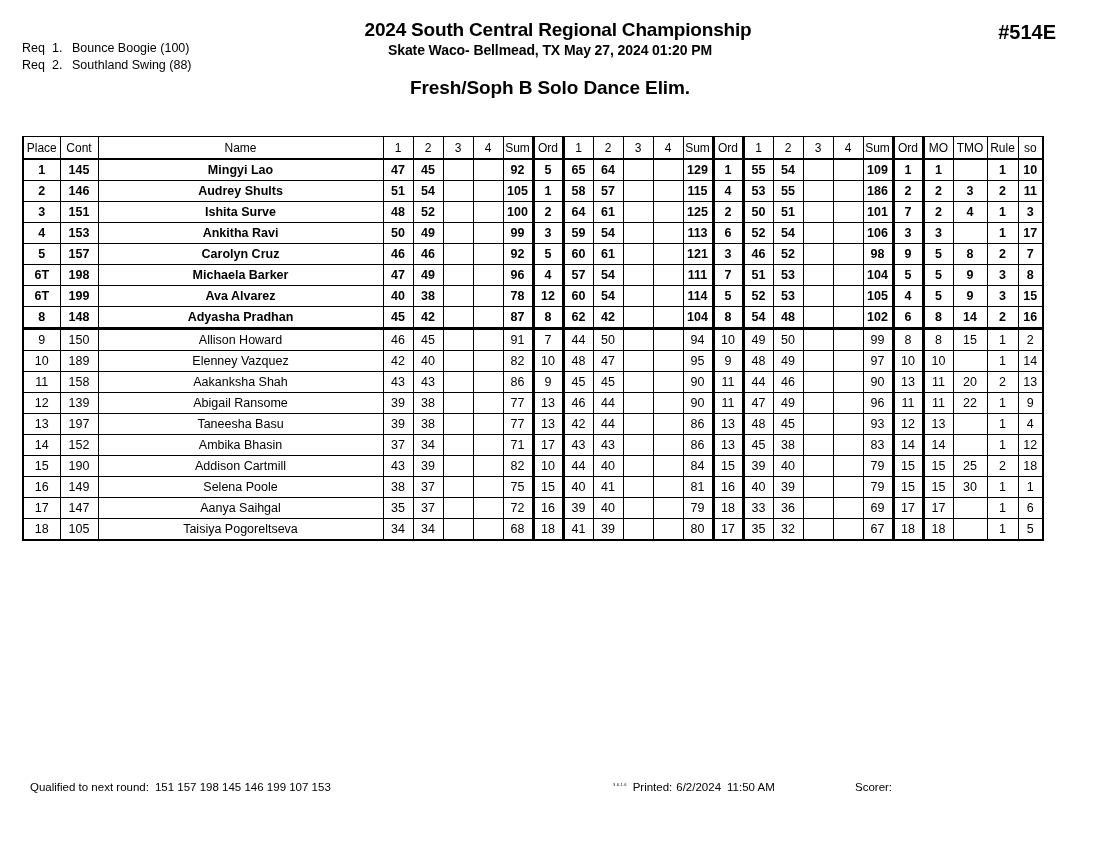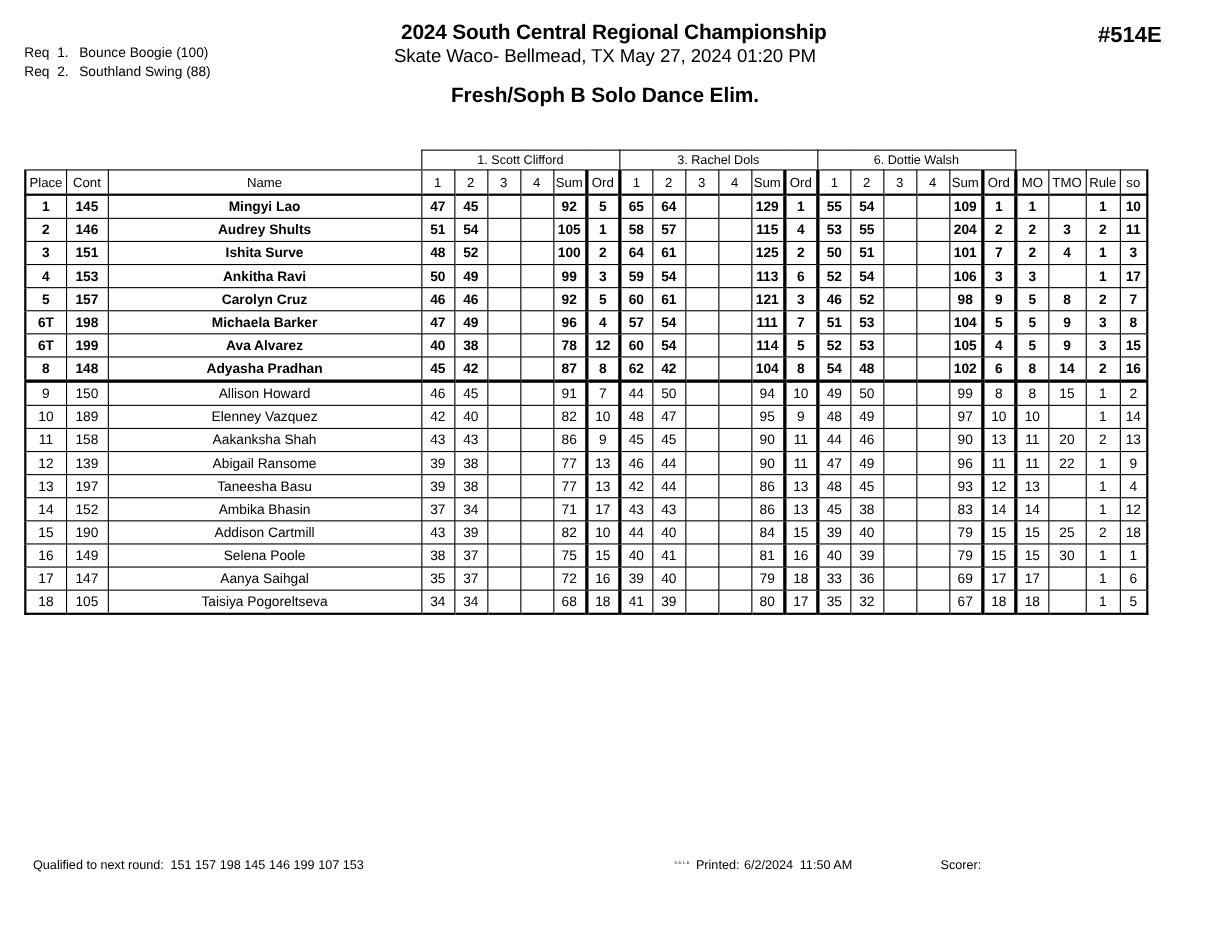--- a/index.html
+++ b/index.html
@@ -42,23 +42,24 @@
     text-align: center;
   }
   .title-main {
     font-size: 19px;
     font-weight: bold;
     letter-spacing: -0.2px;
     line-height: 23px;
     padding-left: 16px;
   }
   .title-venue {
-    font-size: 17px;
+    font-size: 14px;
     line-height: 19px;
     letter-spacing: -0.1px;
+    font-weight: bold;
   }
   .title-event {
     font-size: 19px;
     font-weight: bold;
     line-height: 25px;
     letter-spacing: -0.1px;
     margin-top: 15px;
   }
   .title-report {
     font-size: 15.5px;
@@ -218,27 +219,20 @@
         <col style="width:30px">
         <col style="width:30px">
         <col style="width:30px">
       <col style="width:30px">
         <col style="width:34px">
         <col style="width:31px">
         <col style="width:25px">
     </colgroup>
     <tbody id="tbody-root">
 
-      <tr class="judge-row">
-        <td class="jspacer" colspan="3"></td>
-        <td class="jgroup" colspan="6">1.  Scott Clifford</td>
-        <td class="jgroup" colspan="6">3.  Rachel  Dols</td>
-        <td class="jgroup" colspan="6">6.  Dottie Walsh</td>
-        <td class="jspacer" colspan="4"></td>
-      </tr>
 
       <tr class="head-row">
         <td class="frame-l">Place</td>
         <td>Cont</td>
         <td class="h-left">Name</td>
 
         <td>1</td>
         <td>2</td>
         <td>3</td>
         <td>4</td>
@@ -305,21 +299,21 @@
           <td>58</td>
           <td>57</td>
           <td></td>
           <td></td>
           <td>115</td>
           <td class="thick-l thick-r">4</td>
           <td>53</td>
           <td>55</td>
           <td></td>
           <td></td>
-          <td>204</td>
+          <td>186</td>
           <td class="thick-l thick-r">2</td>
           <td>2</td>
           <td>3</td>
           <td>2</td>
           <td class="frame-r">11</td>
         </tr>
         <tr class="data-row bold">
           <td class="c-place frame-l">3</td>
           <td class="c-cont">151</td>
           <td class="c-name">Ishita Surve</td>

